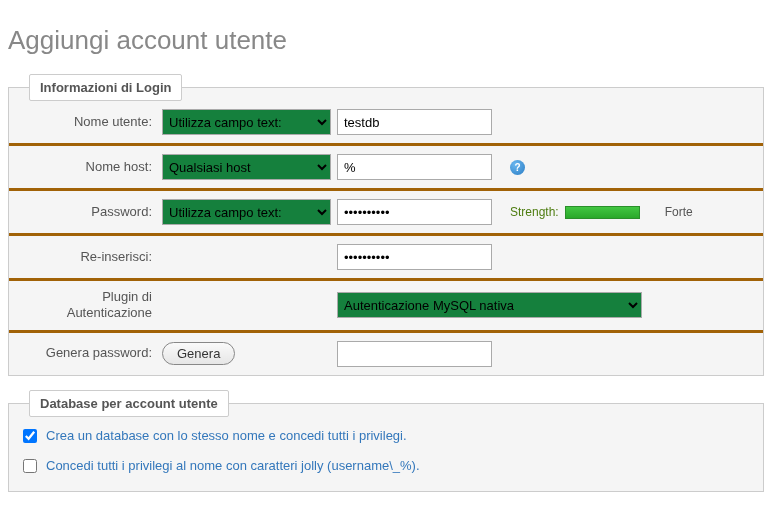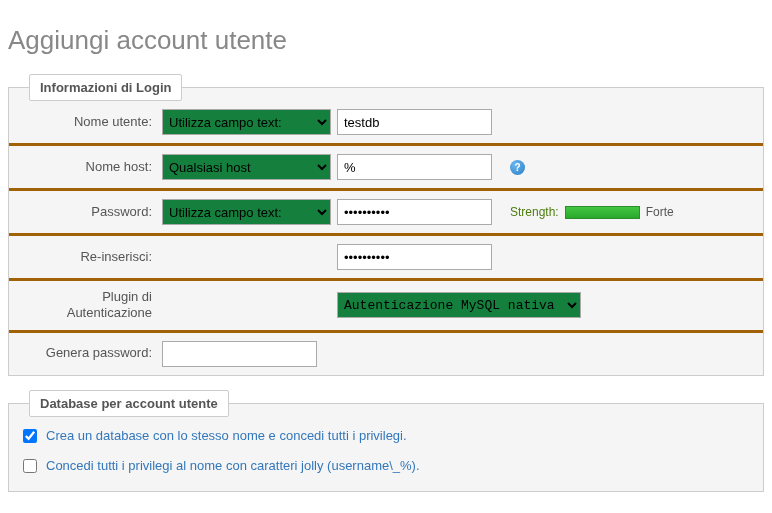--- a/index.html
+++ b/index.html
@@ -71,21 +71,21 @@
     padding: 1px 2px;
   }
   input[type="text"], input[type="password"] {
     width: 100%;
     height: 26px;
     font-size: 13px;
     padding: 2px 6px;
     border: 1px solid #aaa;
     background: #fff;
   }
-  select.wide { width: 244px; font-family: Liberation Mono, monospace; }
+  select.wide { width: 305px; }
   .btn {
     border: 1px solid #888;
     background: linear-gradient(#fafafa,#e6e6e6);
     border-radius: 12px;
     padding: 3px 14px;
     font-size: 13px;
     cursor: pointer;
     color: #333;
   }
   .help-icon {
@@ -97,21 +97,21 @@
     color: #fff; font-size: 10px; font-weight: bold;
     cursor: pointer;
   }
   .strength-bar {
     width: 75px; height: 13px;
     background: linear-gradient(#42c642,#2aa82a);
     border: 1px solid #2a8f2a;
     display: inline-block;
   }
   .strength-label { color: #4d7c0f; font-size: 12px; }
-  .strength-value { color: #555; font-size: 12px; }
+  .strength-value { color: #555; font-size: 12px; margin-left: 19px; }
   .db-fieldset-body { padding: 4px 10px 10px 10px; }
   .cb-row {
     display: flex;
     align-items: center;
     gap: 6px;
     padding: 5px 0;
     color: #3377bb;
     font-size: 13px;
   }
   .cb-row label { cursor: pointer; }
@@ -182,20 +182,23 @@
     <div class="sel-col"></div>
     <div>
       <select class="wide">
         <option>Autenticazione MySQL nativa</option>
       </select>
     </div>
   </div>
 
   <div class="row">
     <div class="label-col">Genera password:</div>
+    <div class="sel-col">
+      <button class="btn">Genera</button>
+    </div>
     <div class="input-col">
       <input type="text" value="" style="">
     </div>
   </div>
 </fieldset>
 
 <fieldset>
   <legend>Database per account utente</legend>
   <div class="db-fieldset-body">
     <div class="cb-row">

